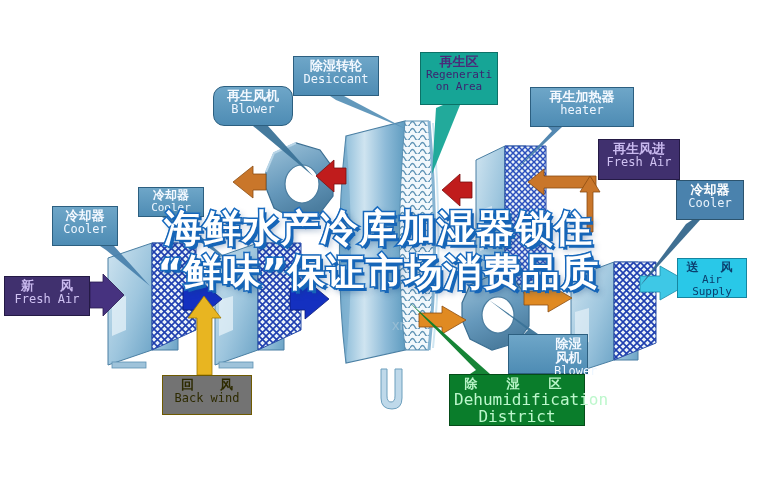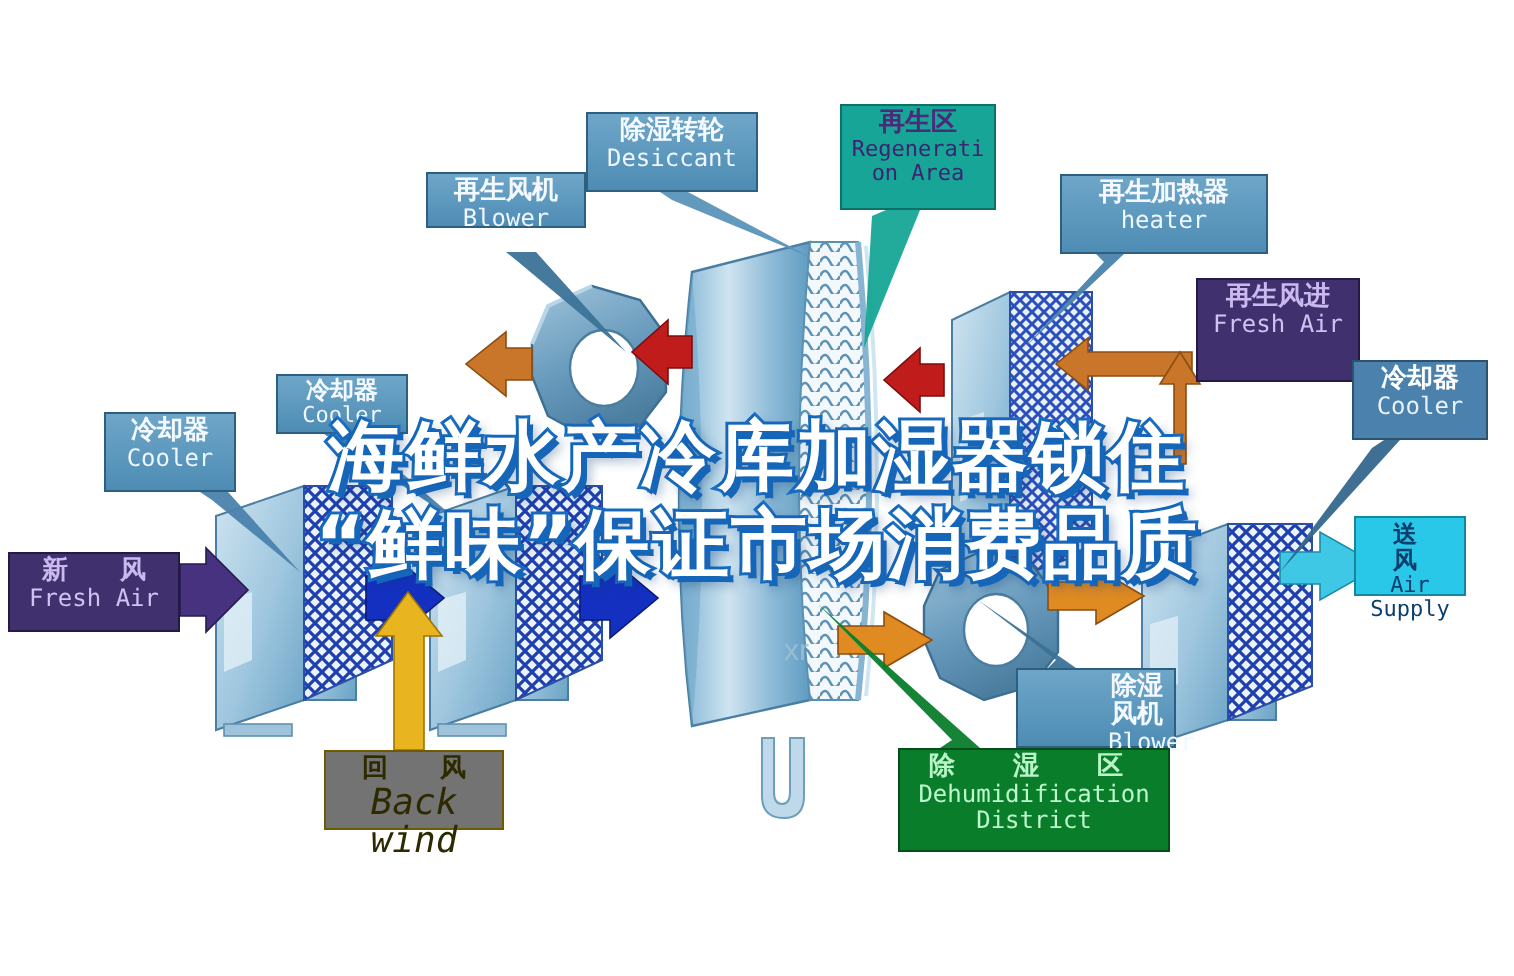--- a/index.html
+++ b/index.html
@@ -237,31 +237,31 @@
   <div class="lbl blue" style="left:293px;top:56px;width:86px;height:40px;">
     <span class="cn" style="font-size:13px;">除湿转轮</span>
     <span class="en" style="font-size:12px;">Desiccant</span>
   </div>
 
   <div class="lbl teal" style="left:420px;top:52px;width:78px;height:53px;">
     <span class="cn" style="font-size:13px;">再生区</span>
     <span class="en" style="font-size:11px;">Regenerati on Area</span>
   </div>
 
-  <div class="lbl blue" style="left:213px;top:86px;width:80px;height:28px;">
+  <div class="lbl blue" style="left:213px;top:86px;width:80px;height:40px;border-radius:11px;">
     <span class="cn" style="font-size:13px;">再生风机</span>
     <span class="en" style="font-size:12px;">Blower</span>
   </div>
 
   <div class="lbl blue" style="left:530px;top:87px;width:104px;height:40px;">
     <span class="cn" style="font-size:13px;">再生加热器</span>
     <span class="en" style="font-size:12px;">heater</span>
   </div>
 
-  <div class="lbl purple" style="left:598px;top:139px;width:82px;height:52px;">
+  <div class="lbl purple" style="left:598px;top:139px;width:82px;height:41px;">
     <span class="cn" style="font-size:13px;">再生风进</span>
     <span class="en" style="font-size:12px;">Fresh Air</span>
   </div>
 
   <div class="lbl blue2" style="left:676px;top:180px;width:68px;height:40px;">
     <span class="cn" style="font-size:13px;">冷却器</span>
     <span class="en" style="font-size:12px;">Cooler</span>
   </div>
 
 
@@ -275,34 +275,34 @@
     <span class="en" style="font-size:12px;">Cooler</span>
   </div>
 
   <div class="lbl purple" style="left:4px;top:276px;width:86px;height:40px;">
     <span class="cn" style="font-size:13px;">新　　风</span>
     <span class="en" style="font-size:12px;">Fresh Air</span>
   </div>
 
   <div class="lbl yellow" style="left:162px;top:375px;width:90px;height:40px;">
     <span class="cn" style="font-size:13px;">回　　风</span>
-    <span class="en" style="font-size:18px;font-style:italic;">Back wind</span>
+    <span class="en" style="font-size:12px;">Back wind</span>
   </div>
 
   <div class="lbl blue" style="left:508px;top:334px;width:80px;height:40px;padding-left:45px;">
     <span class="cn" style="font-size:13px;">除湿风机</span>
     <span class="en" style="font-size:12px;">Blower</span>
   </div>
 
   <div class="lbl green" style="left:449px;top:374px;width:136px;height:52px;">
     <span class="cn" style="font-size:13px;">除　湿　区</span>
-    <span class="en" style="font-size:12px;">Dehumidification District</span>
-  </div>
-
-  <div class="lbl cyan" style="left:677px;top:258px;width:56px;height:40px;">
+    <span class="en" style="font-size:16px;">Dehumidification District</span>
+  </div>
+
+  <div class="lbl cyan" style="left:677px;top:258px;width:70px;height:40px;">
     <span class="cn" style="font-size:12px;">送　风</span>
     <span class="en" style="font-size:11px;">Air Supply</span>
   </div>
 
   <div id="title">
     <span class="line">海鲜水产冷库加湿器锁住</span>
     <span class="line">“鲜味”保证市场消费品质</span>
   </div>
 
 </div>

